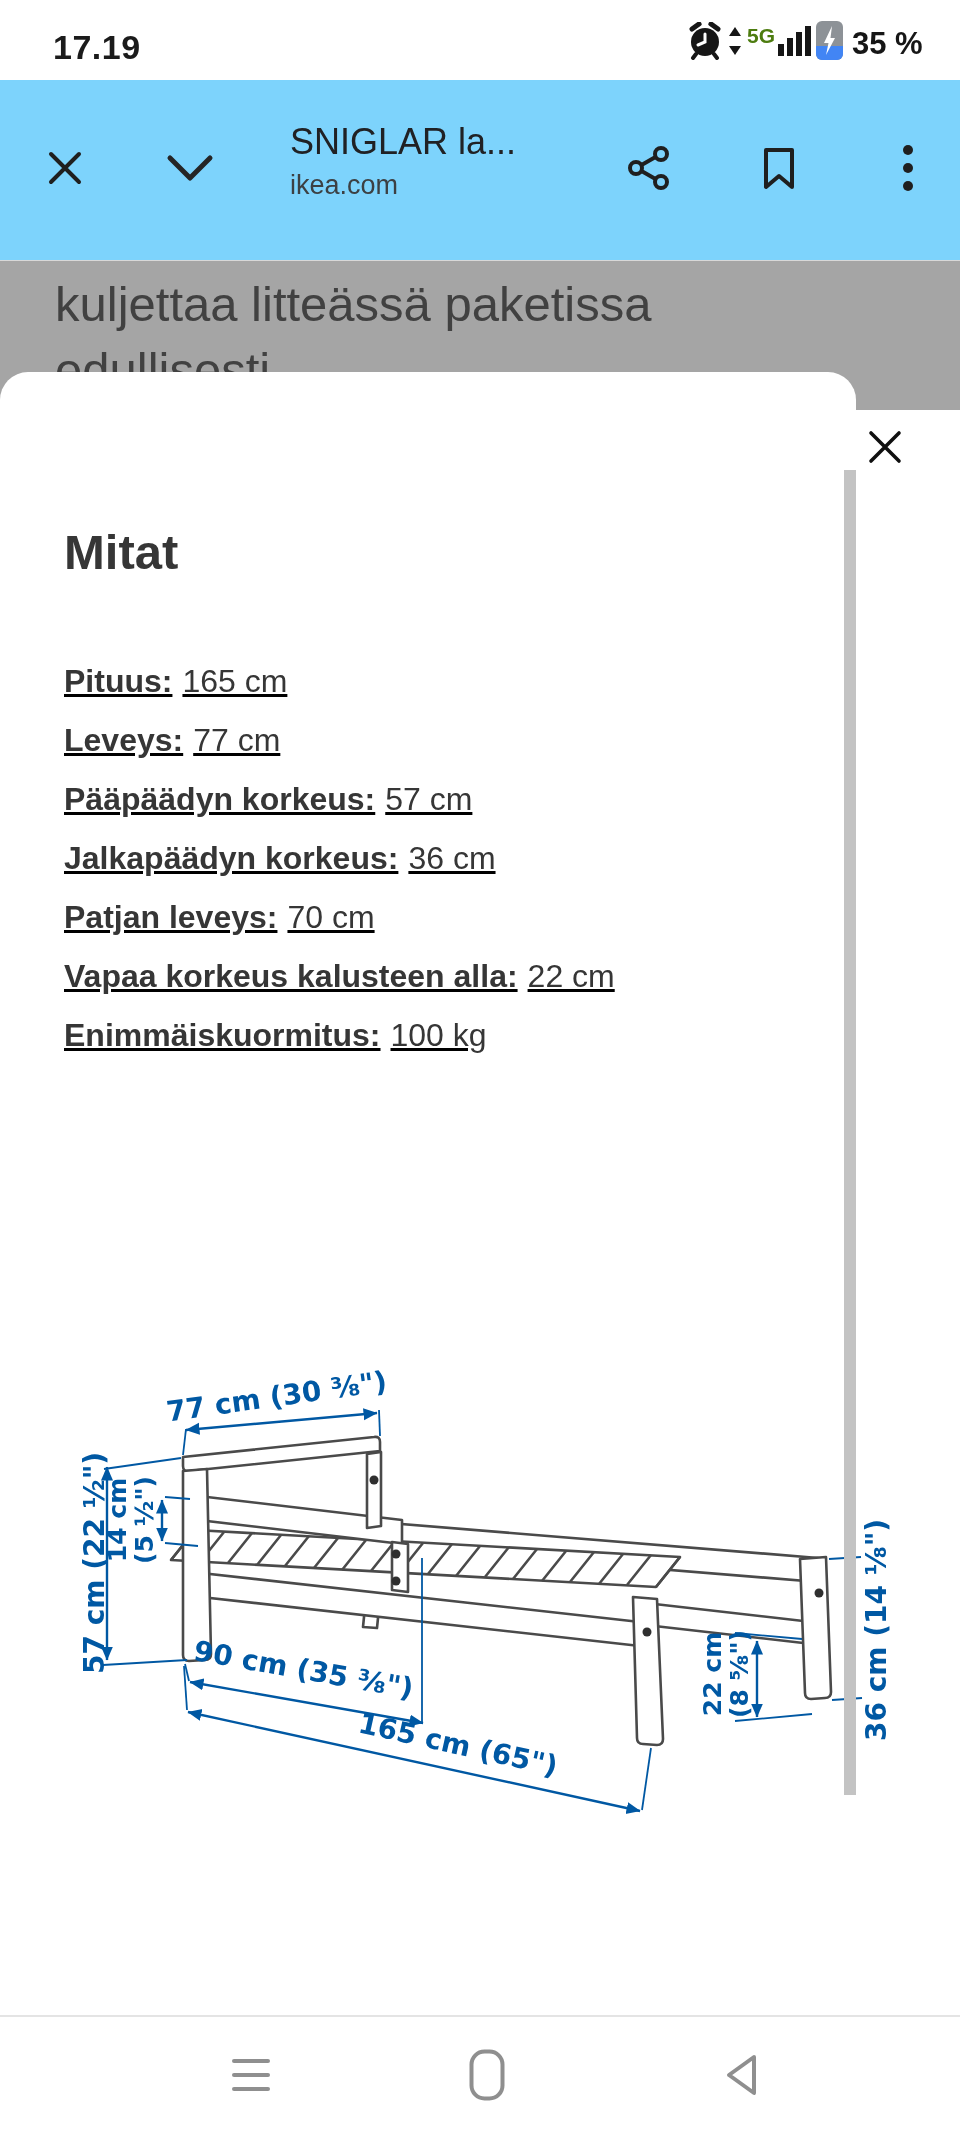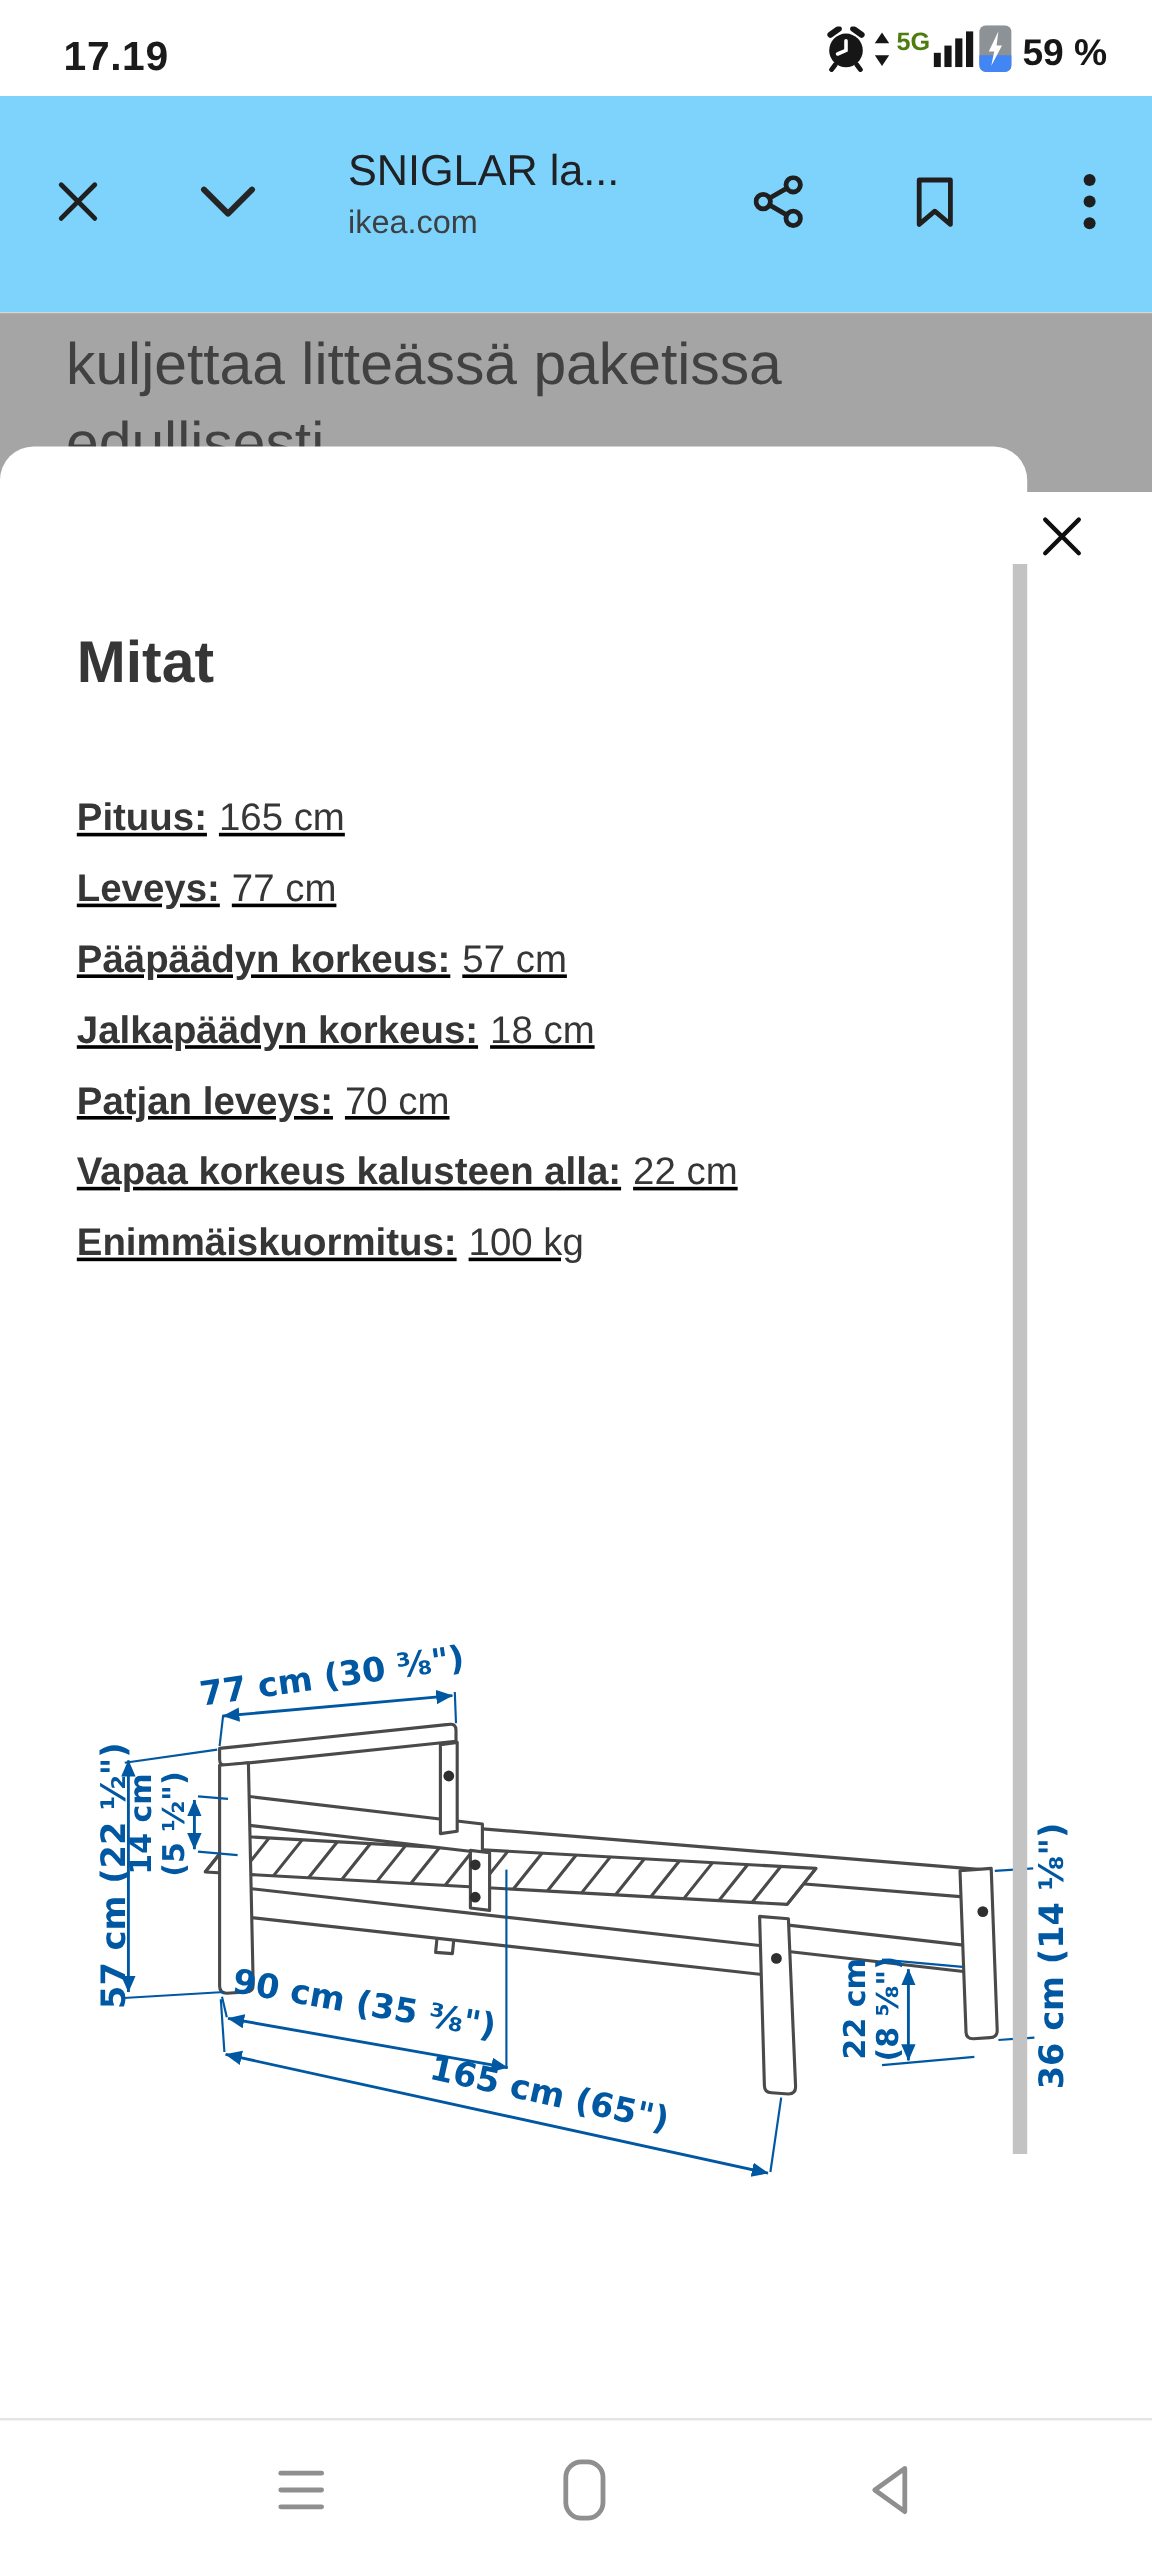--- a/index.html
+++ b/index.html
@@ -80,21 +80,21 @@
       <rect x="18" y="6" width="6" height="24" fill="#161616"></rect>
       <rect x="27" y="0" width="6" height="30" fill="#161616"></rect>
     </svg>
 
     <svg class="st-icon" style="left:816px;top:21px;" width="27" height="39" viewBox="0 0 27 39">
       <rect x="0" y="0" width="27" height="39" rx="6" fill="#8d9297"></rect>
       <path d="M0,25 h27 v8 a6,6 0 0 1 -6,6 h-15 a6,6 0 0 1 -6,-6 Z" fill="#4285f4"></path>
       <polygon points="16,5 8,22 12.5,22 10,34 19,17 14.5,17" fill="#ffffff"></polygon>
     </svg>
 
-    <span class="batt-pct">59 %</span>
+    <span class="batt-pct">35 %</span>
   </header>
 
   <div class="app-bar">
 
     <button class="icon-btn" style="left:37px;top:60px;">
       <svg width="38" height="38" viewBox="0 0 38 38">
         <path d="M5,5 L33,33 M33,5 L5,33" stroke="#1f1f1f" stroke-width="4" stroke-linecap="round" fill="none"></path>
       </svg>
     </button>
 
@@ -156,21 +156,21 @@
       <div class="dim-row">
         <span class="dim-label">Leveys:</span>
         <span class="dim-value">77 cm</span>
       </div>
       <div class="dim-row">
         <span class="dim-label">Pääpäädyn korkeus:</span>
         <span class="dim-value">57 cm</span>
       </div>
       <div class="dim-row">
         <span class="dim-label">Jalkapäädyn korkeus:</span>
-        <span class="dim-value">18 cm</span>
+        <span class="dim-value">36 cm</span>
       </div>
       <div class="dim-row">
         <span class="dim-label">Patjan leveys:</span>
         <span class="dim-value">70 cm</span>
       </div>
       <div class="dim-row">
         <span class="dim-label">Vapaa korkeus kalusteen alla:</span>
         <span class="dim-value">22 cm</span>
       </div>
       <div class="dim-row">

